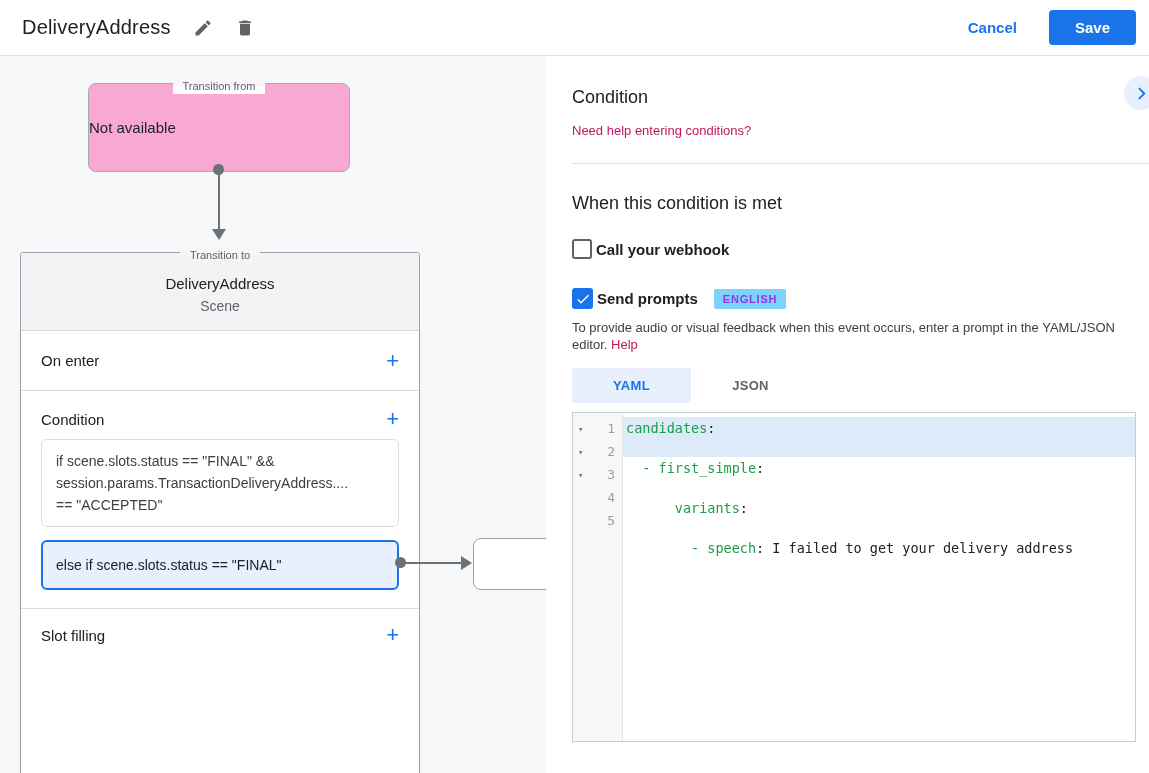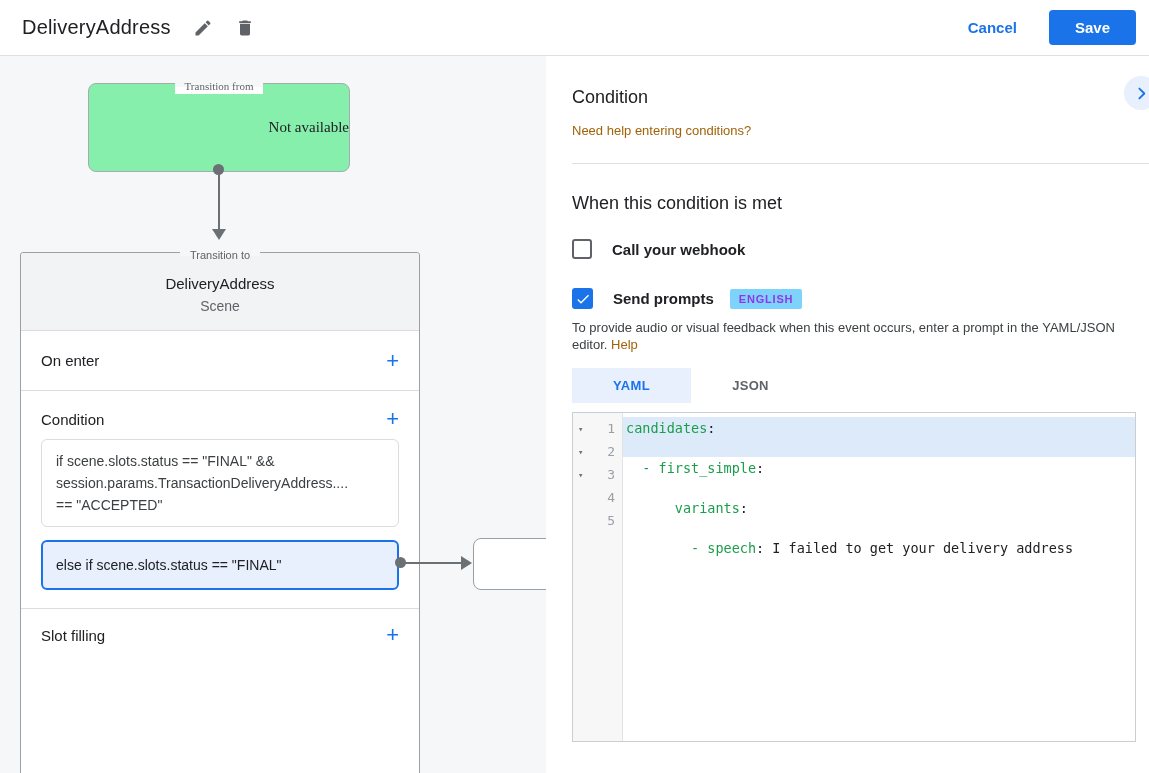--- a/index.html
+++ b/index.html
@@ -23,22 +23,22 @@
   .diagram { position:relative; width:546px; background:#f6f7f9; overflow:hidden; flex:none; }
   .panel { position:relative; flex:1; background:#fff; overflow:hidden; padding:31px 0 0 26px; }
 
   
   .node-label { position:absolute; top:-8px; left:0; right:0; text-align:center; pointer-events:none; }
   .node-label span { display:inline-block; font-size:11px; color:#5f6368; padding:0 10px; line-height:15px; }
   .from-box .node-label span { background:linear-gradient(to bottom,#f6f7f9 53%,#ffffff 53%); }
   .scene-card > .node-label span { background:linear-gradient(to bottom,#f6f7f9 53%,#f1f3f4 53%); }
 
   .from-box { position:absolute; left:88px; top:27px; width:262px; height:89px;
-    background:#86efac; border:1px solid #a6abb0; border-radius:8px;
-    display:flex; align-items:center; justify-content:flex-end;font-family:Liberation Serif, serif; }
+    background:#f9a8d4; border:1px solid #a6abb0; border-radius:8px;
+    display:flex; align-items:center; justify-content:flex-start; }
   .from-box .content { font-size:15px; color:#202124; }
 
   .conn-dot { position:absolute; width:11px; height:11px; border-radius:50%; background:#6b7075; }
   .conn-line-v { position:absolute; width:2px; background:#6b7075; }
   .conn-line-h { position:absolute; height:2px; background:#6b7075; }
   .arrow-down { position:absolute; width:0; height:0;
     border-left:7px solid transparent; border-right:7px solid transparent; border-top:11px solid #6b7075; }
   .arrow-right { position:absolute; width:0; height:0;
     border-top:7px solid transparent; border-bottom:7px solid transparent; border-left:11px solid #6b7075; }
 
@@ -76,33 +76,33 @@
     border-radius:50%; background:#e8f0fe; border:none; cursor:pointer;
     display:flex; align-items:center; justify-content:center; }
 
   .cond-row { margin-top:26px; width:564px; height:36px; border:1px solid #dadce0;
     display:flex; align-items:stretch; background:#fff; }
   .cond-prefix { background:#f1f3f4; border-right:1px solid #dadce0; display:flex;
     align-items:center; padding:0 13px; font-size:14px; color:#202124; }
   .cond-input { flex:1; border:none; outline:none; font-size:14px; color:#202124;
     padding:0 13px; font-family:"Liberation Sans",sans-serif; background:transparent; }
 
-  .link { color:#a16207; font-size:13px; text-decoration:none; cursor:pointer; }
+  .link { color:#be185d; font-size:13px; text-decoration:none; cursor:pointer; }
   .help-row { margin-top:14px; line-height:16px; }
   .divider { margin-top:24px; width:577px; border-top:1px solid #e0e0e0; }
 
   .when-title { margin-top:29px; }
   .check-row { display:flex; align-items:center; }
   .check-row.webhook { margin-top:25px; }
   .check-row.prompts { margin-top:29px; }
   .checkbox { width:20px; height:20px; border:2px solid #5f6368; border-radius:3px;
     background:#fff; cursor:pointer; flex:none; }
   .checkbox.checked { border:none; width:21px; height:21px; background:#1a73e8;
     display:flex; align-items:center; justify-content:center; }
-  .check-label { margin-left:20px; font-size:15px; font-weight:600; color:#202124; }
+  .check-label { margin-left:4px; font-size:15px; font-weight:600; color:#202124; }
   .lang-badge { margin-left:16px; background:#7dd3fc; color:#9334e6; font-size:11px;
     font-weight:600; letter-spacing:.8px; padding:4px 9px; border-radius:2px; }
 
   .desc { margin-top:10px; width:562px; font-size:13px; color:#3c4043; line-height:17px; }
 
   .tabs { margin-top:15px; display:flex; }
   .tab { width:119px; height:35px; display:flex; align-items:center; justify-content:center;
     font-size:13px; font-weight:600; letter-spacing:.3px; color:#5f6368; cursor:pointer; }
   .tab.active { background:#e8f0fe; color:#1a73e8; }
 

